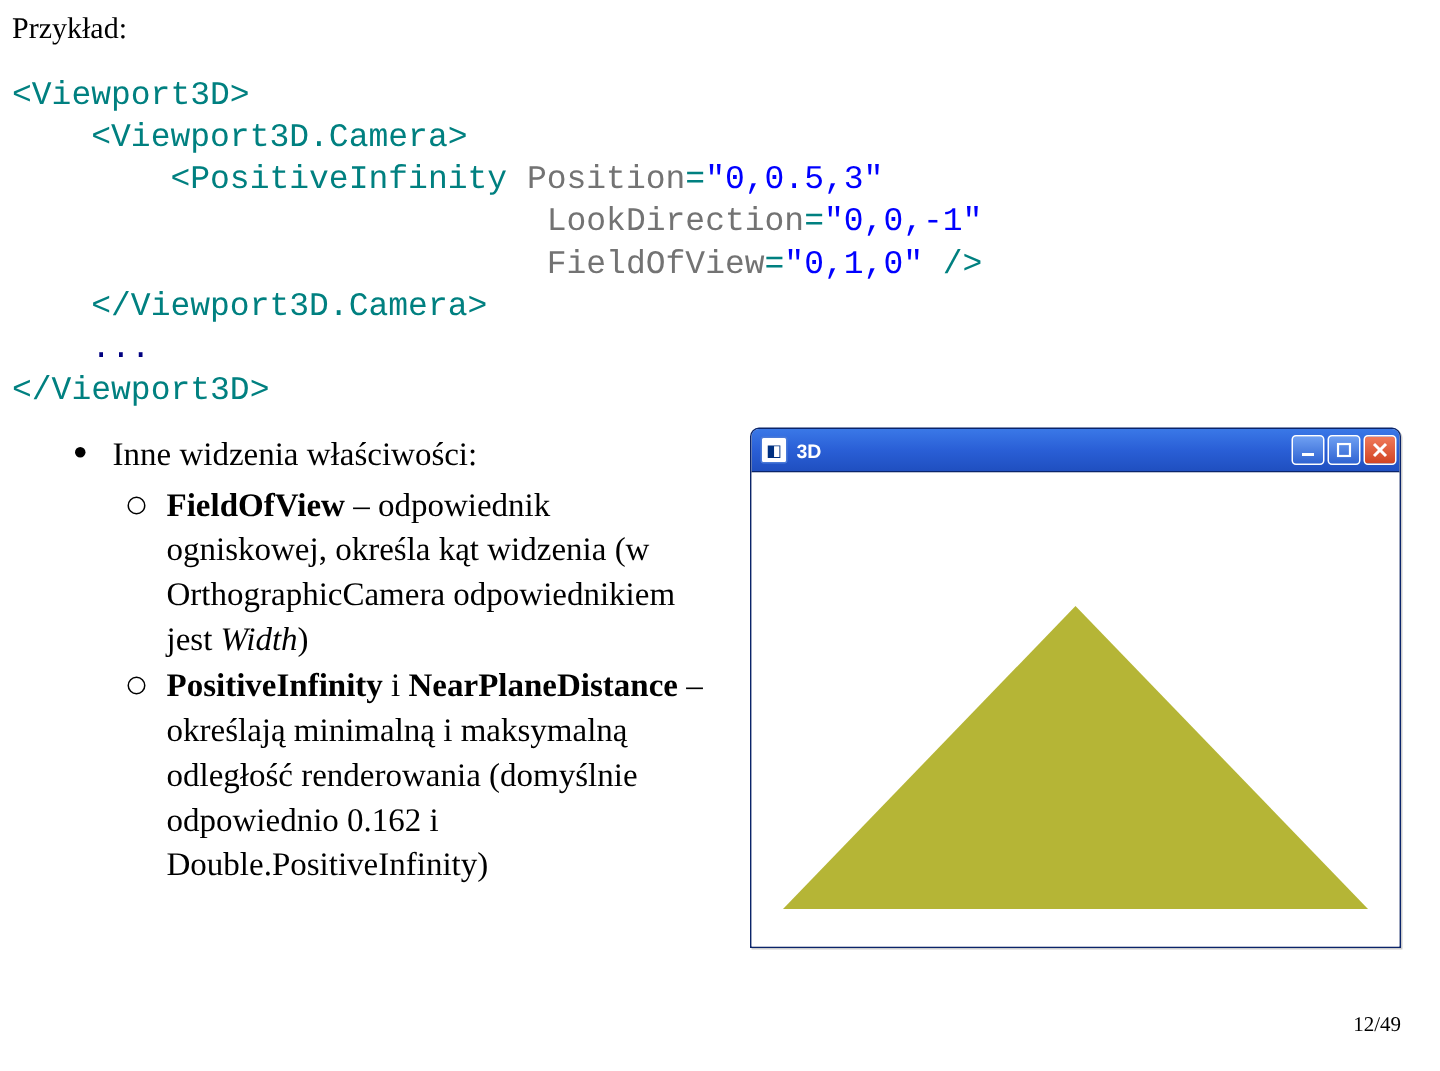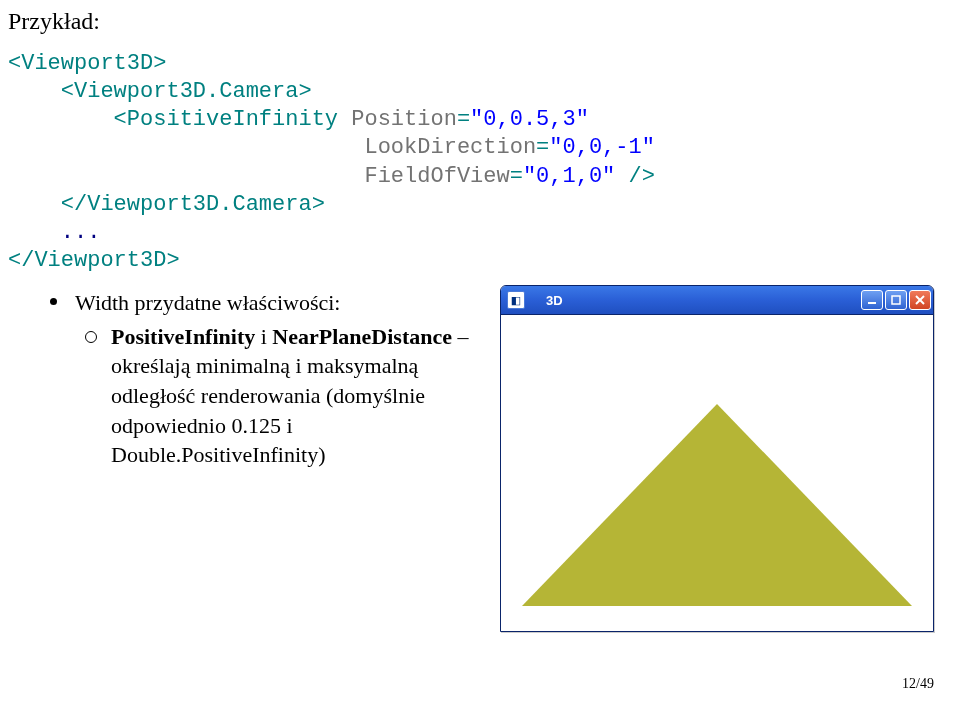--- a/index.html
+++ b/index.html
@@ -9,21 +9,21 @@
     height: 714px;
     font-family: Georgia, 'Times New Roman', serif;
     position: relative;
     background: #fff;
     overflow: hidden;
   }
   .heading {
     position: absolute;
     top: 8px;
     left: 8px;
-    font-size: 24px;
+    font-size: 20px;
   }
   .code-block {
     position: absolute;
     top: 50px;
     left: 8px;
     font-family: "Courier New", Courier, monospace;
     font-size: 22px;
     line-height: 1.28;
     white-space: pre;
   }
@@ -89,21 +89,20 @@
     display: flex; align-items: center; justify-content: center;
     font-size: 11px; font-family: Arial, sans-serif; color: #003080;
     margin-right: 6px;
   }
   .titlebar .title {
     color: #fff;
     font-family: Tahoma, Arial, sans-serif;
     font-size: 13px;
     font-weight: bold;
     flex: 1 1 auto;
-    margin-left: 15px;
   }
   .titlebar .btns {
     display: flex;
     gap: 2px;
   }
   .titlebar .btn {
     width: 22px; height: 20px;
     border: 1px solid #ffffff;
     border-radius: 3px;
     background: linear-gradient(to bottom, #6fa0f2, #2f63d2);
@@ -155,26 +154,32 @@
 <span>                           </span><span class="c-darkred">LookDirection</span><span class="c-teal">=</span><span class="c-blue">"0,0,-1"</span>
 <span>                           </span><span class="c-darkred">FieldOfView</span><span class="c-teal">=</span><span class="c-blue">"0,1,0"</span><span class="c-teal"> /&gt;</span>
 <span class="c-teal">    &lt;/</span><span class="c-teal">Viewport3D.Camera</span><span class="c-teal">&gt;</span>
 <span class="c-navy">    ...</span>
 <span class="c-teal">&lt;/</span><span class="c-teal">Viewport3D</span><span class="c-teal">&gt;</span></div>
 
 <div class="bullets">
   <div class="outer-bullet">
     <div class="dot"></div>
     <div>
-      <span>Width przydatne właściwości:</span>
+      <span>Inne widzenia właściwości:</span>
       <div class="inner-list">
         <div class="inner-bullet">
           <div class="ring"></div>
           <div>
-            <span class="bold">PositiveInfinity</span><span> i </span><span class="bold">NearPlaneDistance</span><span> – określają minimalną i maksymalną odległość renderowania (domyślnie odpowiednio 0.125 i Double.PositiveInfinity)</span>
+            <span class="bold">FieldOfView</span><span> – odpowiednik ogniskowej, określa kąt widzenia (w OrthographicCamera odpowiednikiem jest </span><span class="italic">Width</span><span>)</span>
+          </div>
+        </div>
+        <div class="inner-bullet">
+          <div class="ring"></div>
+          <div>
+            <span class="bold">PositiveInfinity</span><span> i </span><span class="bold">NearPlaneDistance</span><span> – określają minimalną i maksymalną odległość renderowania (domyślnie odpowiednio 0.162 i Double.PositiveInfinity)</span>
           </div>
         </div>
       </div>
     </div>
   </div>
 </div>
 
 <div class="window">
   <div class="titlebar">
     <div class="app-icon">◧</div>

